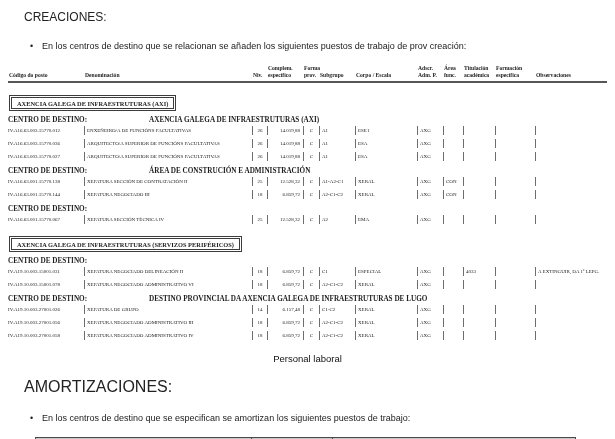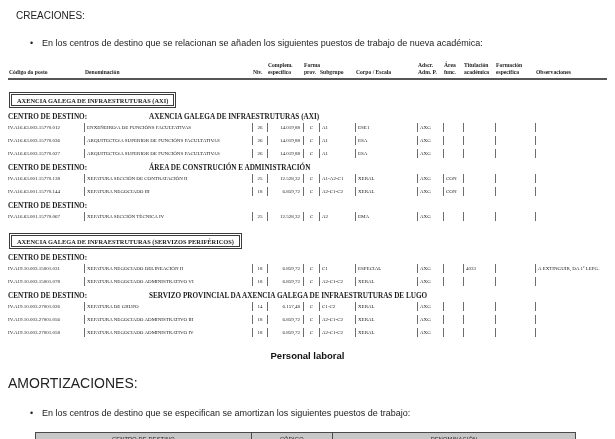--- a/index.html
+++ b/index.html
@@ -3,21 +3,21 @@
 <meta charset="utf-8">
 <style>
   html,body{margin:0;padding:0;}
   body{
     width:615px;height:439px;background:#ffffff;color:#1a1a1a;
     font-family:"Liberation Sans",sans-serif;overflow:hidden;
   }
   .page{padding:8px 8px 0 8px;position:relative;width:599px;}
 
   
-  .doc-title{font-size:10px;color:#222;margin:2px 0 0 8px;}
+  .doc-title{font-size:12px;color:#222;margin:2px 0 0 16px;}
   .bullet-line{display:flex;align-items:flex-start;margin:17px 0 0 22px;font-size:9px;color:#222;}
   .bullet-dot{width:12px;font-size:9px;line-height:1.2;}
   .bullet-text{line-height:1.2;}
 
   
   :root{--cols:76px 168px 15px 36px 16px 36px 62px 26px 20px 32px 40px 1fr;}
   .cre-header{
     display:grid;grid-template-columns:var(--cols);
     margin-top:13px;padding-bottom:2px;border-bottom:2.5px solid #565656;
     font-family:"Liberation Serif",serif;font-weight:bold;font-size:5.6px;line-height:1.25;color:#222;
@@ -37,24 +37,24 @@
     height:8.5px;margin:0 0 4.5px 0;align-items:center;
     font-family:"Liberation Serif",serif;font-size:5px;line-height:1;color:#222;white-space:nowrap;
   }
   .tcell{border-left:1px solid #6d6d6d;height:100%;display:flex;align-items:center;padding:0 2px;overflow:hidden;}
   .tcell.c0{border-left:none;padding-left:0;}
   .tcell.c2{justify-content:center;}
   .tcell.c3{justify-content:flex-end;padding-right:3px;}
   .tcell.c4{justify-content:center;}
 
   
-  .personal{margin:13px 0 0 0;text-align:center;font-size:9.5px;font-weight:bold;color:#111;}
+  .personal{margin:13px 0 0 0;text-align:center;font-size:9.5px;font-weight:normal;color:#111;}
 
   
-  .amort-title{font-size:14px;color:#222;margin:14px 0 0 0;}
+  .amort-title{font-size:16px;color:#222;margin:14px 0 0 16px;}
   .amort-bullet{margin:17px 0 0 22px;}
   table.amort{
     border-collapse:collapse;margin:13px 0 0 27px;width:541px;
     font-size:5.4px;color:#1d1d1d;table-layout:fixed;
   }
   table.amort th,table.amort td{border:1px solid #4a4a4a;}
   table.amort th{
     background:#c7c7c7;font-weight:normal;text-align:center;height:12px;
     font-size:5.6px;letter-spacing:.2px;padding:0 2px;
   }
@@ -62,21 +62,21 @@
 </style>
 </head>
 <body>
 
 <div class="page">
 
   <div class="doc-title">CREACIONES:</div>
 
   <div class="bullet-line">
     <span class="bullet-dot">•</span>
-    <span class="bullet-text">En los centros de destino que se relacionan se añaden los siguientes puestos de trabajo de nueva académica:</span>
+    <span class="bullet-text">En los centros de destino que se relacionan se añaden los siguientes puestos de trabajo de prov creación:</span>
   </div>
 
   <div class="cre-header" id="cre-columns">
       <div class="hcell">
         <div class="hl1"></div>
         <div class="hl2">Código do posto</div>
       </div>
       <div class="hcell">
         <div class="hl1"></div>
         <div class="hl2">Denominación</div>
@@ -247,21 +247,21 @@
         <div class="tcell c5">A2-C1-C2</div>
         <div class="tcell c6">XERAL</div>
         <div class="tcell c7">AXG</div>
         <div class="tcell c8"></div>
         <div class="tcell c9"></div>
         <div class="tcell c10"></div>
         <div class="tcell c11"></div>
       </div>
       <div class="centro">
         <span class="centro-label">CENTRO DE DESTINO:</span>
-        <span class="centro-name">SERVIZO PROVINCIAL DA AXENCIA GALEGA DE INFRAESTRUTURAS DE LUGO</span>
+        <span class="centro-name">DESTINO PROVINCIAL DA AXENCIA GALEGA DE INFRAESTRUTURAS DE LUGO</span>
       </div>
       <div class="trow">
         <div class="tcell c0">IV.A19.10.003.27001.026</div>
         <div class="tcell c1">XEFATURA DE GRUPO</div>
         <div class="tcell c2">14</div>
         <div class="tcell c3">6.157,48</div>
         <div class="tcell c4">C</div>
         <div class="tcell c5">C1-C2</div>
         <div class="tcell c6">XERAL</div>
         <div class="tcell c7">AXG</div>

